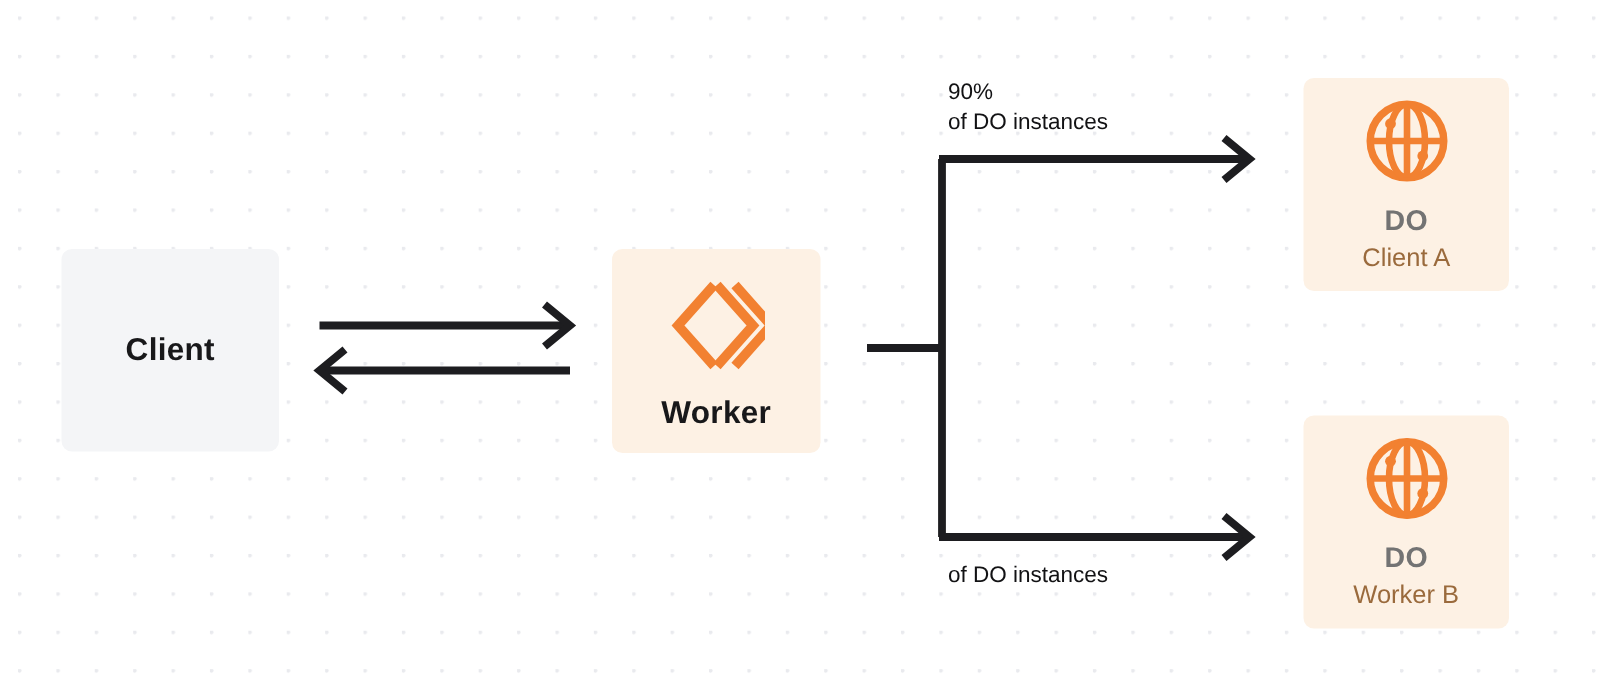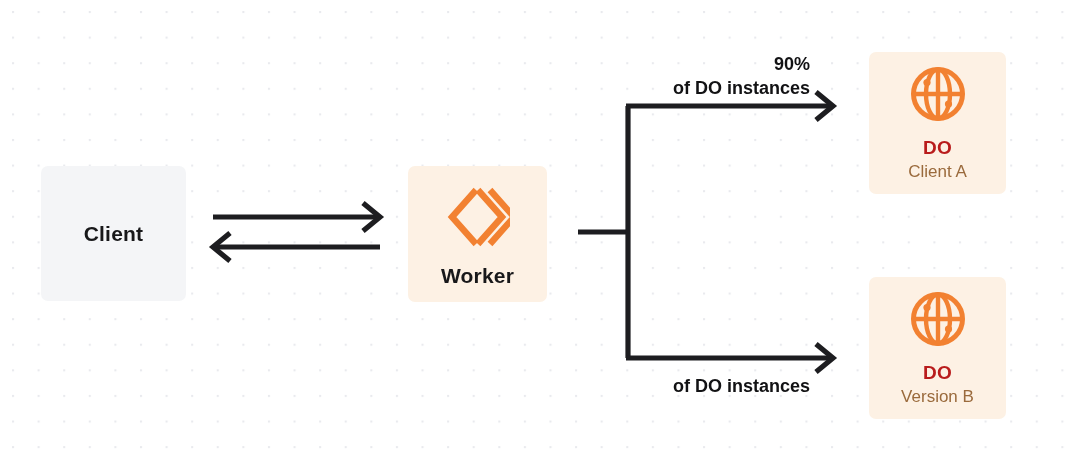--- a/index.html
+++ b/index.html
@@ -74,21 +74,21 @@
     height: 142px;
     background: #fdf1e4;
     border-radius: 7px;
   }
   .node-do-a { top: 52px; }
   .node-do-b { top: 277px; }
 
   .node-do .do-title {
     font-size: 19px;
     font-weight: bold;
-    color: #b91c1c;
+    color: #737373;
     margin-top: 14px;
     letter-spacing: 0.3px;
   }
   .node-do .do-sub {
     font-size: 17px;
     font-weight: normal;
     color: #9a6a3c;
     margin-top: 3px;
   }
 
@@ -105,23 +105,23 @@
     left: 0;
     top: 0;
     width: 1072px;
     height: 452px;
     pointer-events: none;
   }
 
   
   .flow-label {
     position: absolute;
-    text-align: right;
-    font-size: 18px;
-    font-weight: bold;
+    text-align: left;
+    font-size: 15px;
+    font-weight: normal;
     color: #121214;
     line-height: 1.35;
     white-space: nowrap;
   }
   .flow-label .pct { display: block; }
   .flow-label .desc { display: block; }
 
   .flow-label-top {
     left: 632px;
     top: 52px;
@@ -176,21 +176,21 @@
       <svg width="58" height="58" viewBox="0 0 58 58" aria-hidden="true">
         <circle cx="29" cy="29" r="24.5" fill="none" stroke="#f28131" stroke-width="5"></circle>
         <ellipse cx="29" cy="29" rx="12" ry="24.5" fill="none" stroke="#f28131" stroke-width="4.4"></ellipse>
         <line x1="4.5" y1="29" x2="53.5" y2="29" stroke="#f28131" stroke-width="4.4"></line>
         <line x1="29" y1="4.5" x2="29" y2="53.5" stroke="#f28131" stroke-width="4.4"></line>
         <circle cx="18" cy="17.5" r="3.6" fill="#f28131"></circle>
         <circle cx="39.5" cy="39" r="3.6" fill="#f28131"></circle>
       </svg>
     </span>
     <span class="do-title">DO</span>
-    <span class="do-sub">Version B</span>
+    <span class="do-sub">Worker B</span>
   </div>
 
   <svg class="connector-layer" viewBox="0 0 1072 452">
     <g stroke="#1d1d20" fill="none" stroke-width="5.2" stroke-linecap="butt" stroke-linejoin="miter">
 
       <g>
         <line x1="213" y1="217" x2="377" y2="217"></line>
         <polyline points="363,203 380,217 363,231" stroke-linecap="butt"></polyline>
       </g>
 

